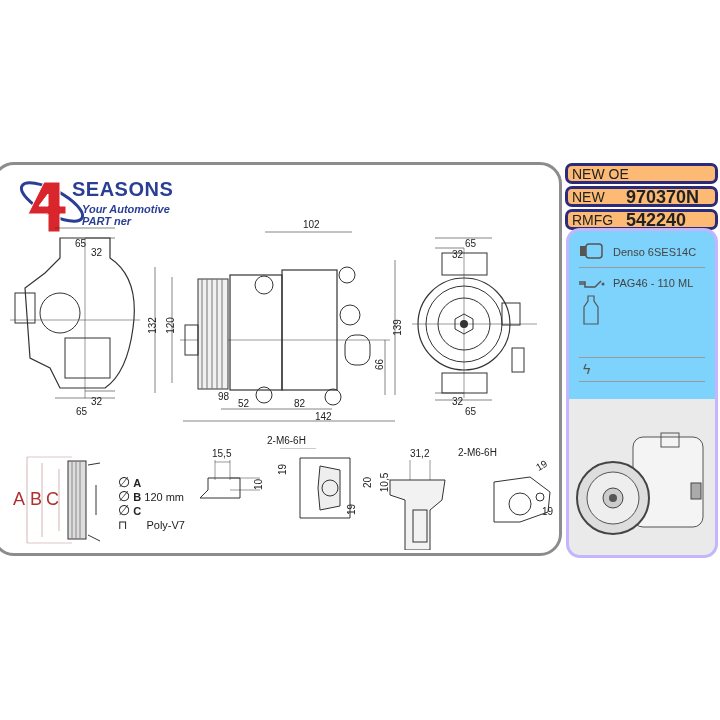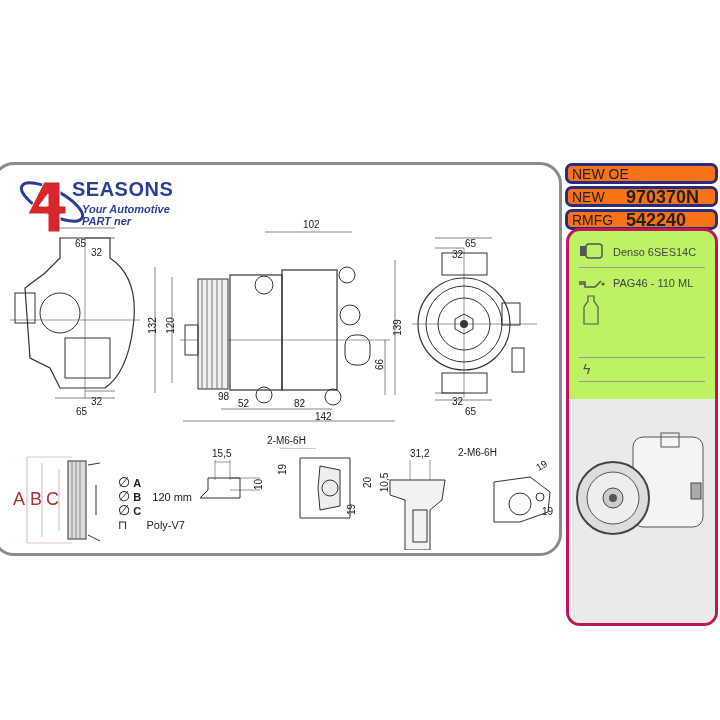--- a/index.html
+++ b/index.html
@@ -1,20 +1,20 @@
 <!DOCTYPE html>
 <html><head>
 <meta charset="utf-8">
 <style>
   html,body{margin:0;padding:0;background:#fff;}
   body{width:720px;height:720px;position:relative;overflow:hidden;font-family:"Liberation Sans",sans-serif;color:#333;}
   .main-panel{position:absolute;left:-8px;top:162px;width:570px;height:394px;border:3px solid #8c8c8c;border-radius:22px;background:#fff;box-sizing:border-box;}
-  .side-panel{position:absolute;left:566px;top:228px;width:152px;height:398px;border:3px solid #be185d;border-radius:14px;background:#bef264;box-sizing:border-box;}
+  .side-panel{position:absolute;left:566px;top:228px;width:152px;height:330px;border:3px solid #c4b5fd;border-radius:14px;background:#7dd3fc;box-sizing:border-box;}
   .side-panel .photo-area{position:absolute;left:0;right:0;top:168px;bottom:0;background:#eaeaea;border-radius:0 0 11px 11px;}
-  .code-box{position:absolute;left:565px;width:153px;height:21px;border:3px solid #2c2a7a;border-radius:7px;background:#f97316;box-sizing:border-box;display:flex;align-items:center;padding-left:4px;}
+  .code-box{position:absolute;left:565px;width:153px;height:21px;border:3px solid #2c2a7a;border-radius:7px;background:#fdba74;box-sizing:border-box;display:flex;align-items:center;padding-left:4px;}
   .code-label{font-size:14px;color:#222;}
   .code-value{font-size:18px;font-weight:bold;color:#222;position:absolute;left:56px;top:-2px;}
   .logo{position:absolute;left:14px;top:176px;width:170px;height:60px;}
   .logo-text{position:absolute;left:58px;top:2px;font-size:20px;font-weight:bold;color:#2a3f93;letter-spacing:0.5px;}
   .logo-tag{position:absolute;left:68px;top:27px;font-size:11px;font-style:italic;font-weight:bold;color:#2a3f93;}
   .info-row{position:absolute;left:14px;font-size:11px;color:#444;}
   .hr{position:absolute;left:10px;right:10px;height:1px;background:#999;}
   .dim{position:absolute;font-size:10px;color:#222;}
   .dim.v{transform:rotate(-90deg);transform-origin:center;}
   .abc{position:absolute;font-size:18px;color:#b03030;top:489px;}
@@ -166,21 +166,21 @@
 </svg>
 <span class="abc" style="left:13px">A</span>
 <span class="abc" style="left:30px">B</span>
 <span class="abc" style="left:46px">C</span>
 
 <div class="legend-line" style="left:118px;top:474px">
   <span style="font-size:14px">∅</span> <b>A</b>
 </div>
 <div class="legend-line" style="left:118px;top:488px">
   <span style="font-size:14px">∅</span> <b>B</b>
-  <span style="margin-left:8px">120 mm</span>
+  <span style="margin-left:0">120 mm</span>
 </div>
 <div class="legend-line" style="left:118px;top:502px">
   <span style="font-size:14px">∅</span> <b>C</b>
 </div>
 <div class="legend-line" style="left:118px;top:518px">
   <span style="font-size:12px">⊓</span>
   <span style="margin-left:16px">Poly-V7</span>
 </div>
 
 <svg width="60" height="60" style="left:200px;top:460px">

